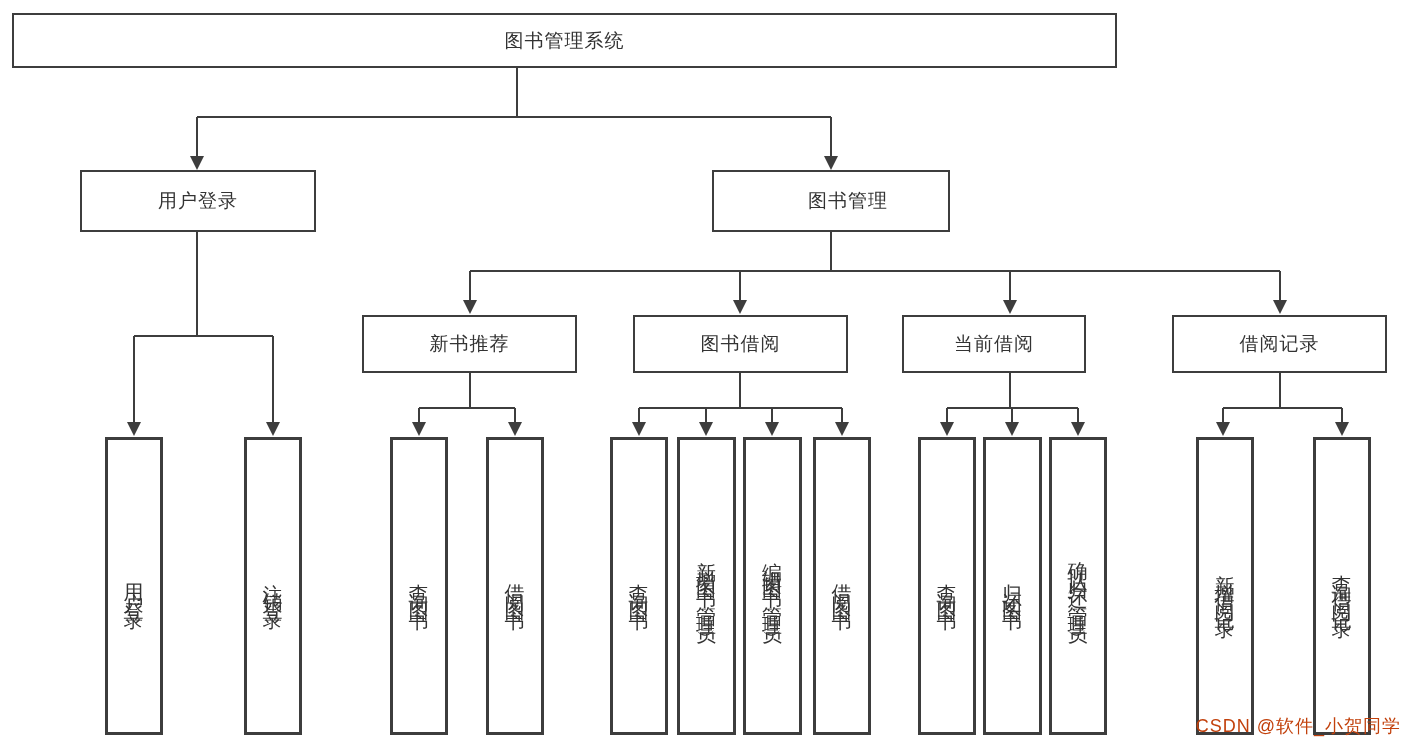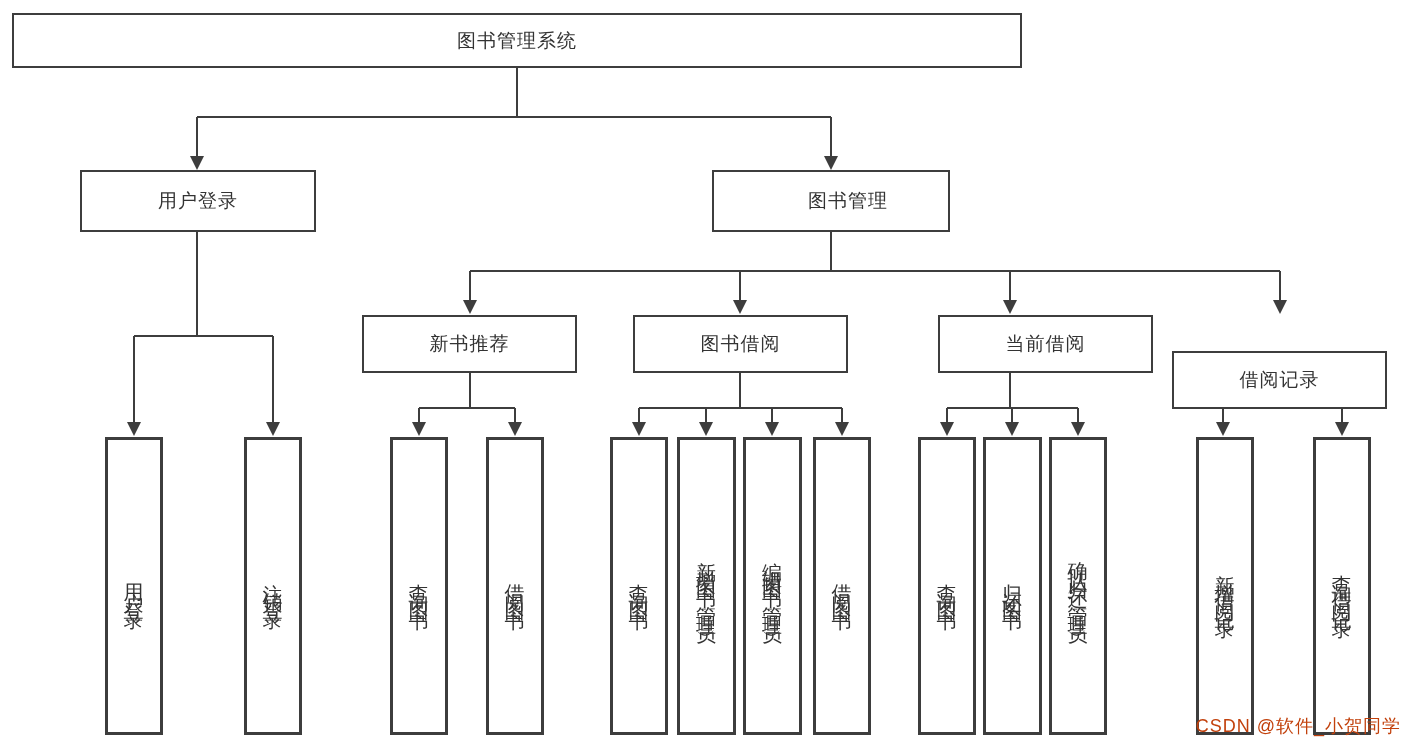--- a/index.html
+++ b/index.html
@@ -133,29 +133,29 @@
 
       <polygon points="947,436 940,422 954,422"></polygon>
       <polygon points="1012,436 1005,422 1019,422"></polygon>
       <polygon points="1078,436 1071,422 1085,422"></polygon>
 
       <polygon points="1223,436 1216,422 1230,422"></polygon>
       <polygon points="1342,436 1335,422 1349,422"></polygon>
     </g>
   </svg>
 
-  <div class="box" style="left:12px; top:13px; width:1010px; height:55px;">图书管理系统</div>
+  <div class="box" style="left:12px; top:13px; width:1105px; height:55px;">图书管理系统</div>
 
   <div class="box" style="left:80px; top:170px; width:236px; height:62px;">用户登录</div>
   <div class="box" style="left:712px; top:170px; width:238px; height:62px;padding-left:34px;">图书管理</div>
 
   <div class="box" style="left:362px; top:315px; width:215px; height:58px;">新书推荐</div>
   <div class="box" style="left:633px; top:315px; width:215px; height:58px;">图书借阅</div>
-  <div class="box" style="left:902px; top:315px; width:215px; height:58px;margin-left:36px;">当前借阅</div>
-  <div class="box" style="left:1172px; top:315px; width:215px; height:58px;margin-top:36px;">借阅记录</div>
+  <div class="box" style="left:902px; top:315px; width:184px; height:58px;">当前借阅</div>
+  <div class="box" style="left:1172px; top:315px; width:215px; height:58px;">借阅记录</div>
 
   <div class="vbox" style="left:105px; top:437px; width:58px; height:298px;">用户登录</div>
   <div class="vbox" style="left:244px; top:437px; width:58px; height:298px;">注销登录</div>
 
   <div class="vbox" style="left:390px; top:437px; width:58px; height:298px;">查询图书</div>
   <div class="vbox" style="left:486px; top:437px; width:58px; height:298px;">借阅图书</div>
 
   <div class="vbox" style="left:610px; top:437px; width:58px; height:298px;">查询图书</div>
   <div class="vbox" style="left:677px; top:437px; width:59px; height:298px;">新增图书（管理员）</div>
   <div class="vbox" style="left:743px; top:437px; width:59px; height:298px;">编辑图书（管理员）</div>

